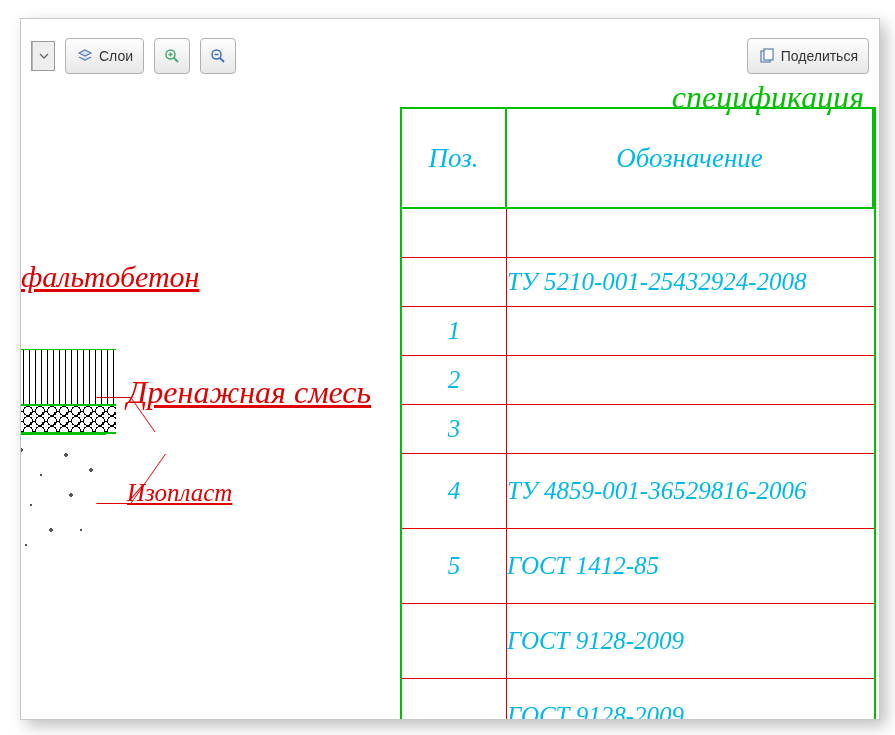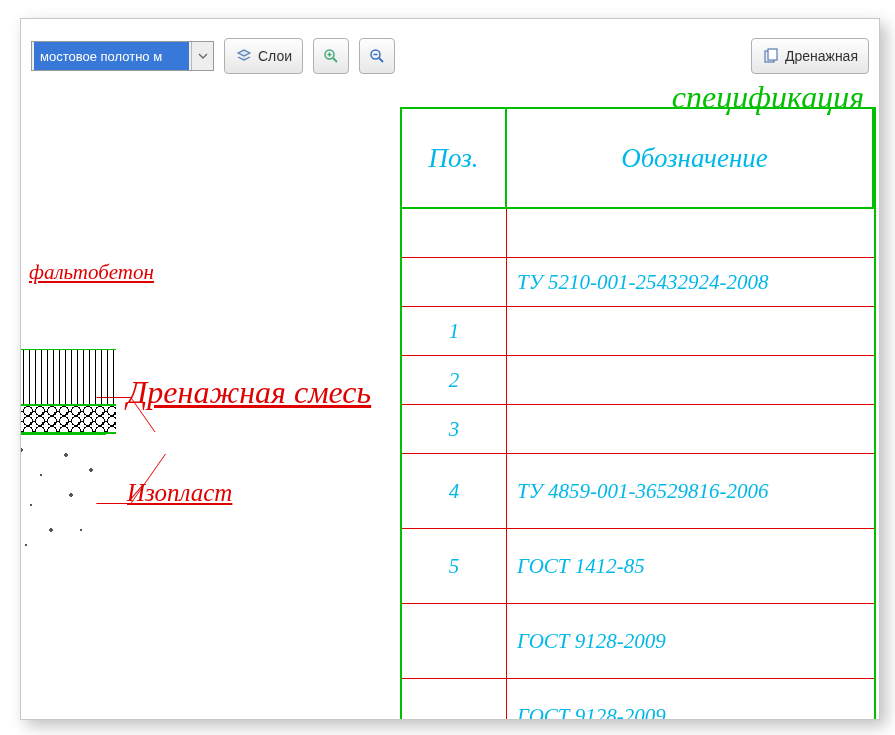--- a/index.html
+++ b/index.html
@@ -100,24 +100,24 @@
     position: absolute;
     top: -5px;
     right: 15px;
     color: #00c000;
     font-size: 32px;
     font-style: italic;
   }
   
   .anno1 {
     position: absolute;
-    left: 8px;
+    left: 0;
     top: 176px;
     color: #e00000;
-    font-size: 21px;
+    font-size: 30px;
     font-style: italic;
     text-decoration: underline;
     text-decoration-color: #e00000;
   }
   .anno2 {
     position: absolute;
     left: 106px;
     top: 290px;
     color: #e00000;
     font-size: 32px;
@@ -208,50 +208,48 @@
     border-bottom: 1.5px solid #e00000;
   }
   .c-pos {
     width: 105px;
     border-right: 1.5px solid #e00000;
     text-align: center;
   }
   .hdr-row .c-pos, .hdr-row .c-des { border-right: 2px solid #00c000; }
   .c-des {
     width: 367px;
-    padding-left: 10px;
   }
   .hdr-row .cell {
     height: 98px;
     display: flex;
     align-items: center;
     justify-content: center;
     color: #00b8e8;
     font-size: 27px;
     text-align: center;
   }
   .row .cell {
     height: 48px;
     display: flex;
     align-items: center;
     color: #00b8e8;
-    font-size: 21px;
+    font-size: 25px;
     font-style: italic;
   }
   .row .c-pos.cell { justify-content: center; }
   .row.tall .cell { height: 74px; }
 </style>
 </head>
 <body>
 
 <div class="frame">
 
   <div class="toolbar">
     <div class="select-wrap">
-      <div class="select-val">мостовое полотно м</div>
       <div class="select-btn">
         <span class="icon-slot">
           <svg width="12" height="12" viewBox="0 0 12 12">
               <path d="M2 4 L6 8 L10 4" stroke="#666" stroke-width="1.3" fill="none"></path>
             </svg>
         </span>
       </div>
     </div>
 
     <div class="tb-btn">
@@ -287,21 +285,21 @@
 
     <div class="spacer"></div>
 
     <div class="tb-btn">
       <span class="icon-slot">
         <svg width="16" height="16" viewBox="0 0 16 16">
             <rect x="2" y="3" width="9" height="11" stroke="#5a7db0" stroke-width="1.2" fill="#eef"></rect>
             <rect x="5" y="1" width="9" height="11" stroke="#5a7db0" stroke-width="1.2" fill="#fff"></rect>
           </svg>
       </span>
-      <span>Дренажная</span>
+      <span>Поделиться</span>
     </div>
   </div>
 
   <div class="canvas">
 
     <div class="top-hdr">спецификация</div>
 
     <div class="anno1">фальтобетон</div>
     <div class="anno2">Дренажная смесь</div>
     <div class="anno3">Изопласт</div>

